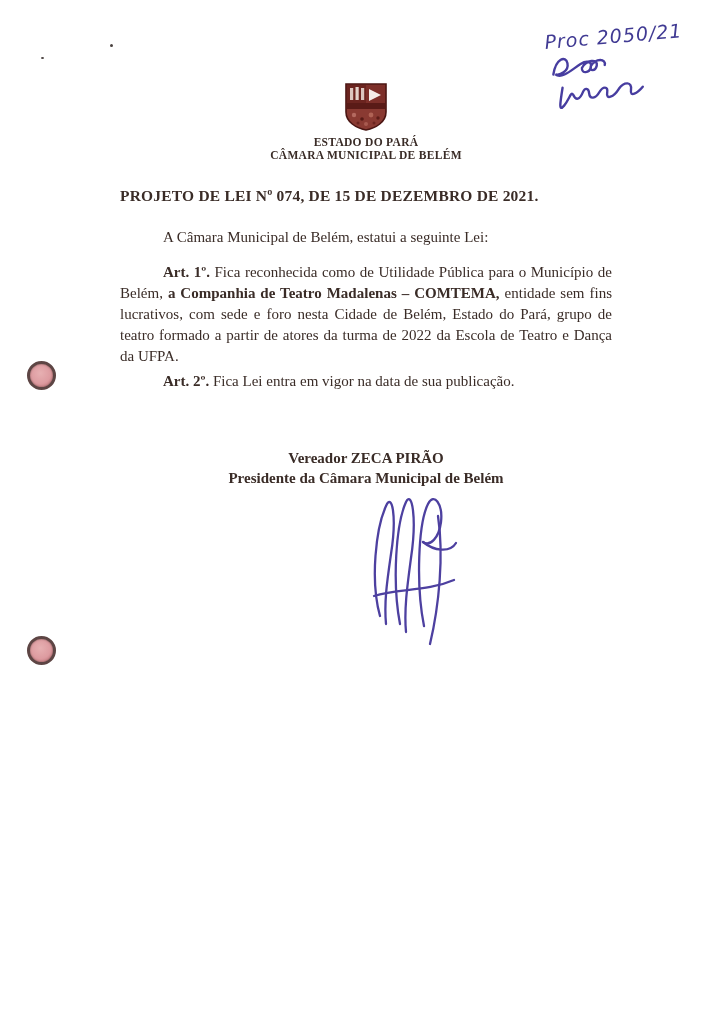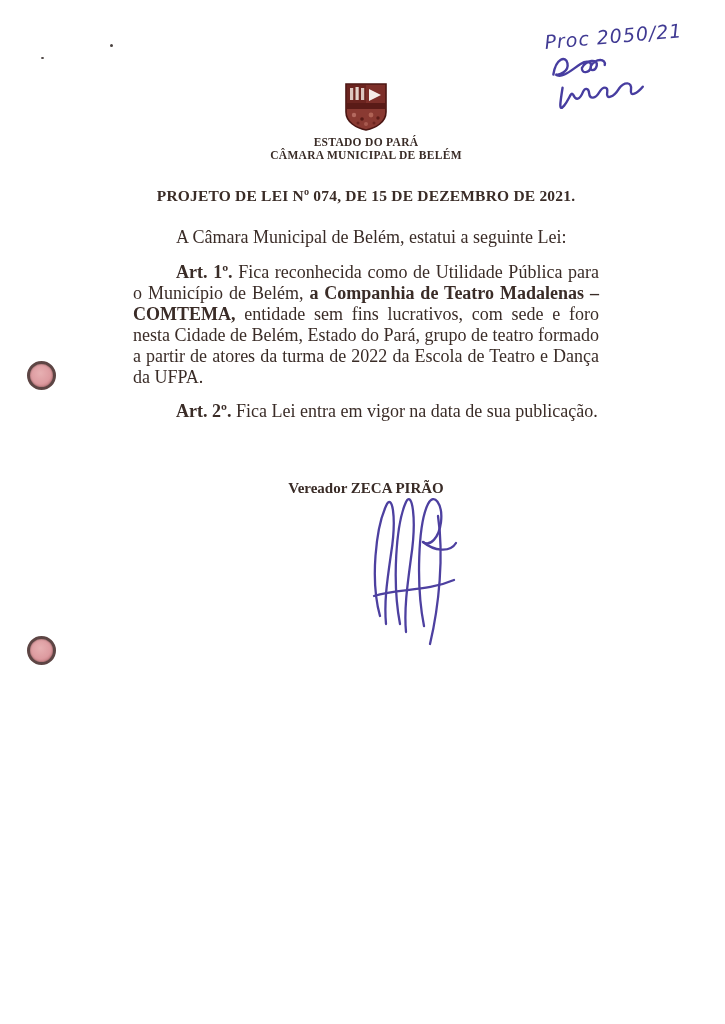--- a/index.html
+++ b/index.html
@@ -4,23 +4,23 @@
 <style>
   html,body{margin:0;padding:0;background:#e9e9e9;}
   .page{
     position:relative;width:725px;height:1024px;background:#ffffff;
     font-family:"Liberation Serif", serif;color:#3a2c27;overflow:hidden;
     box-shadow:0 0 4px rgba(0,0,0,.25);
   }
   .content{position:absolute;left:120px;top:82px;width:492px;}
   .crest{text-align:center;margin:0 0 4px 0;}
   .org-line{display:block;text-align:center;font-weight:bold;font-size:11.5px;line-height:13px;letter-spacing:.3px;}
-  .title{margin:24px 0 0 0;text-align:center;font-weight:bold;font-size:15.5px;letter-spacing:.2px;line-height:19px;}
+  .title{margin:24px 0 0 0;text-align:left;font-weight:bold;font-size:15.5px;letter-spacing:.2px;line-height:19px;}
   .ementa{margin:20px 0 0 225px;width:267px;text-align:justify;font-size:15px;line-height:19px;}
-  .para{margin:13px;text-align:justify;font-size:18px;line-height:21px;text-indent:43px;}
+  .para{margin:0;text-align:justify;font-size:15px;line-height:21px;text-indent:43px;}
   .preamble{margin-top:22px;}
   .art1{margin-top:14px;}
   .art2{margin-top:4px;}
   .dateline{margin-top:11px;}
   .sig-block{margin-top:56px;text-align:center;font-weight:bold;font-size:15px;line-height:20px;}
   .b{font-weight:bold;}
   
   .hand-note{
     position:absolute;top:24px;right:18px;width:160px;
     transform:rotate(-5deg);color:#403a93;
@@ -91,20 +91,21 @@
 
     <p class="para preamble">A Câmara Municipal de Belém, estatui a seguinte Lei:</p>
 
     <p class="para art1"><span class="b">Art. 1º.</span><span> Fica reconhecida como de Utilidade Pública para o Município de Belém, </span><span class="b">a Companhia de Teatro Madalenas – COMTEMA,</span><span> entidade sem fins lucrativos, com sede e foro nesta Cidade de Belém, Estado do Pará, grupo de teatro formado a partir de atores da turma de 2022 da Escola de Teatro e Dança da UFPA.</span></p>
 
     <p class="para art2"><span class="b">Art. 2º.</span><span> Fica Lei entra em vigor na data de sua publicação.</span></p>
 
 
     <div class="sig-block">
       <div>Vereador ZECA PIRÃO</div>
+      <div>Presidente da Câmara Municipal de Belém</div>
     </div>
   </div>
 
   <svg class="sig-svg" width="96" height="152" viewBox="0 0 96 152">
     <g fill="none" stroke="#4d40a0" stroke-width="2.3" stroke-linecap="round">
       <path d="M14,122 C4,86 10,34 20,12 C26,-2 31,22 25,60 C21,88 18,108 20,130"></path>
       <path d="M34,130 C26,88 30,30 40,8 C46,-4 51,24 45,64 C41,94 38,116 40,138"></path>
       <path d="M58,132 C50,92 52,30 62,10 C68,-2 77,10 75,28 C73,44 64,53 57,48"></path>
       <path d="M57,48 C68,57 84,59 90,49"></path>
       <path d="M72,22 C78,62 73,112 64,150"></path>

